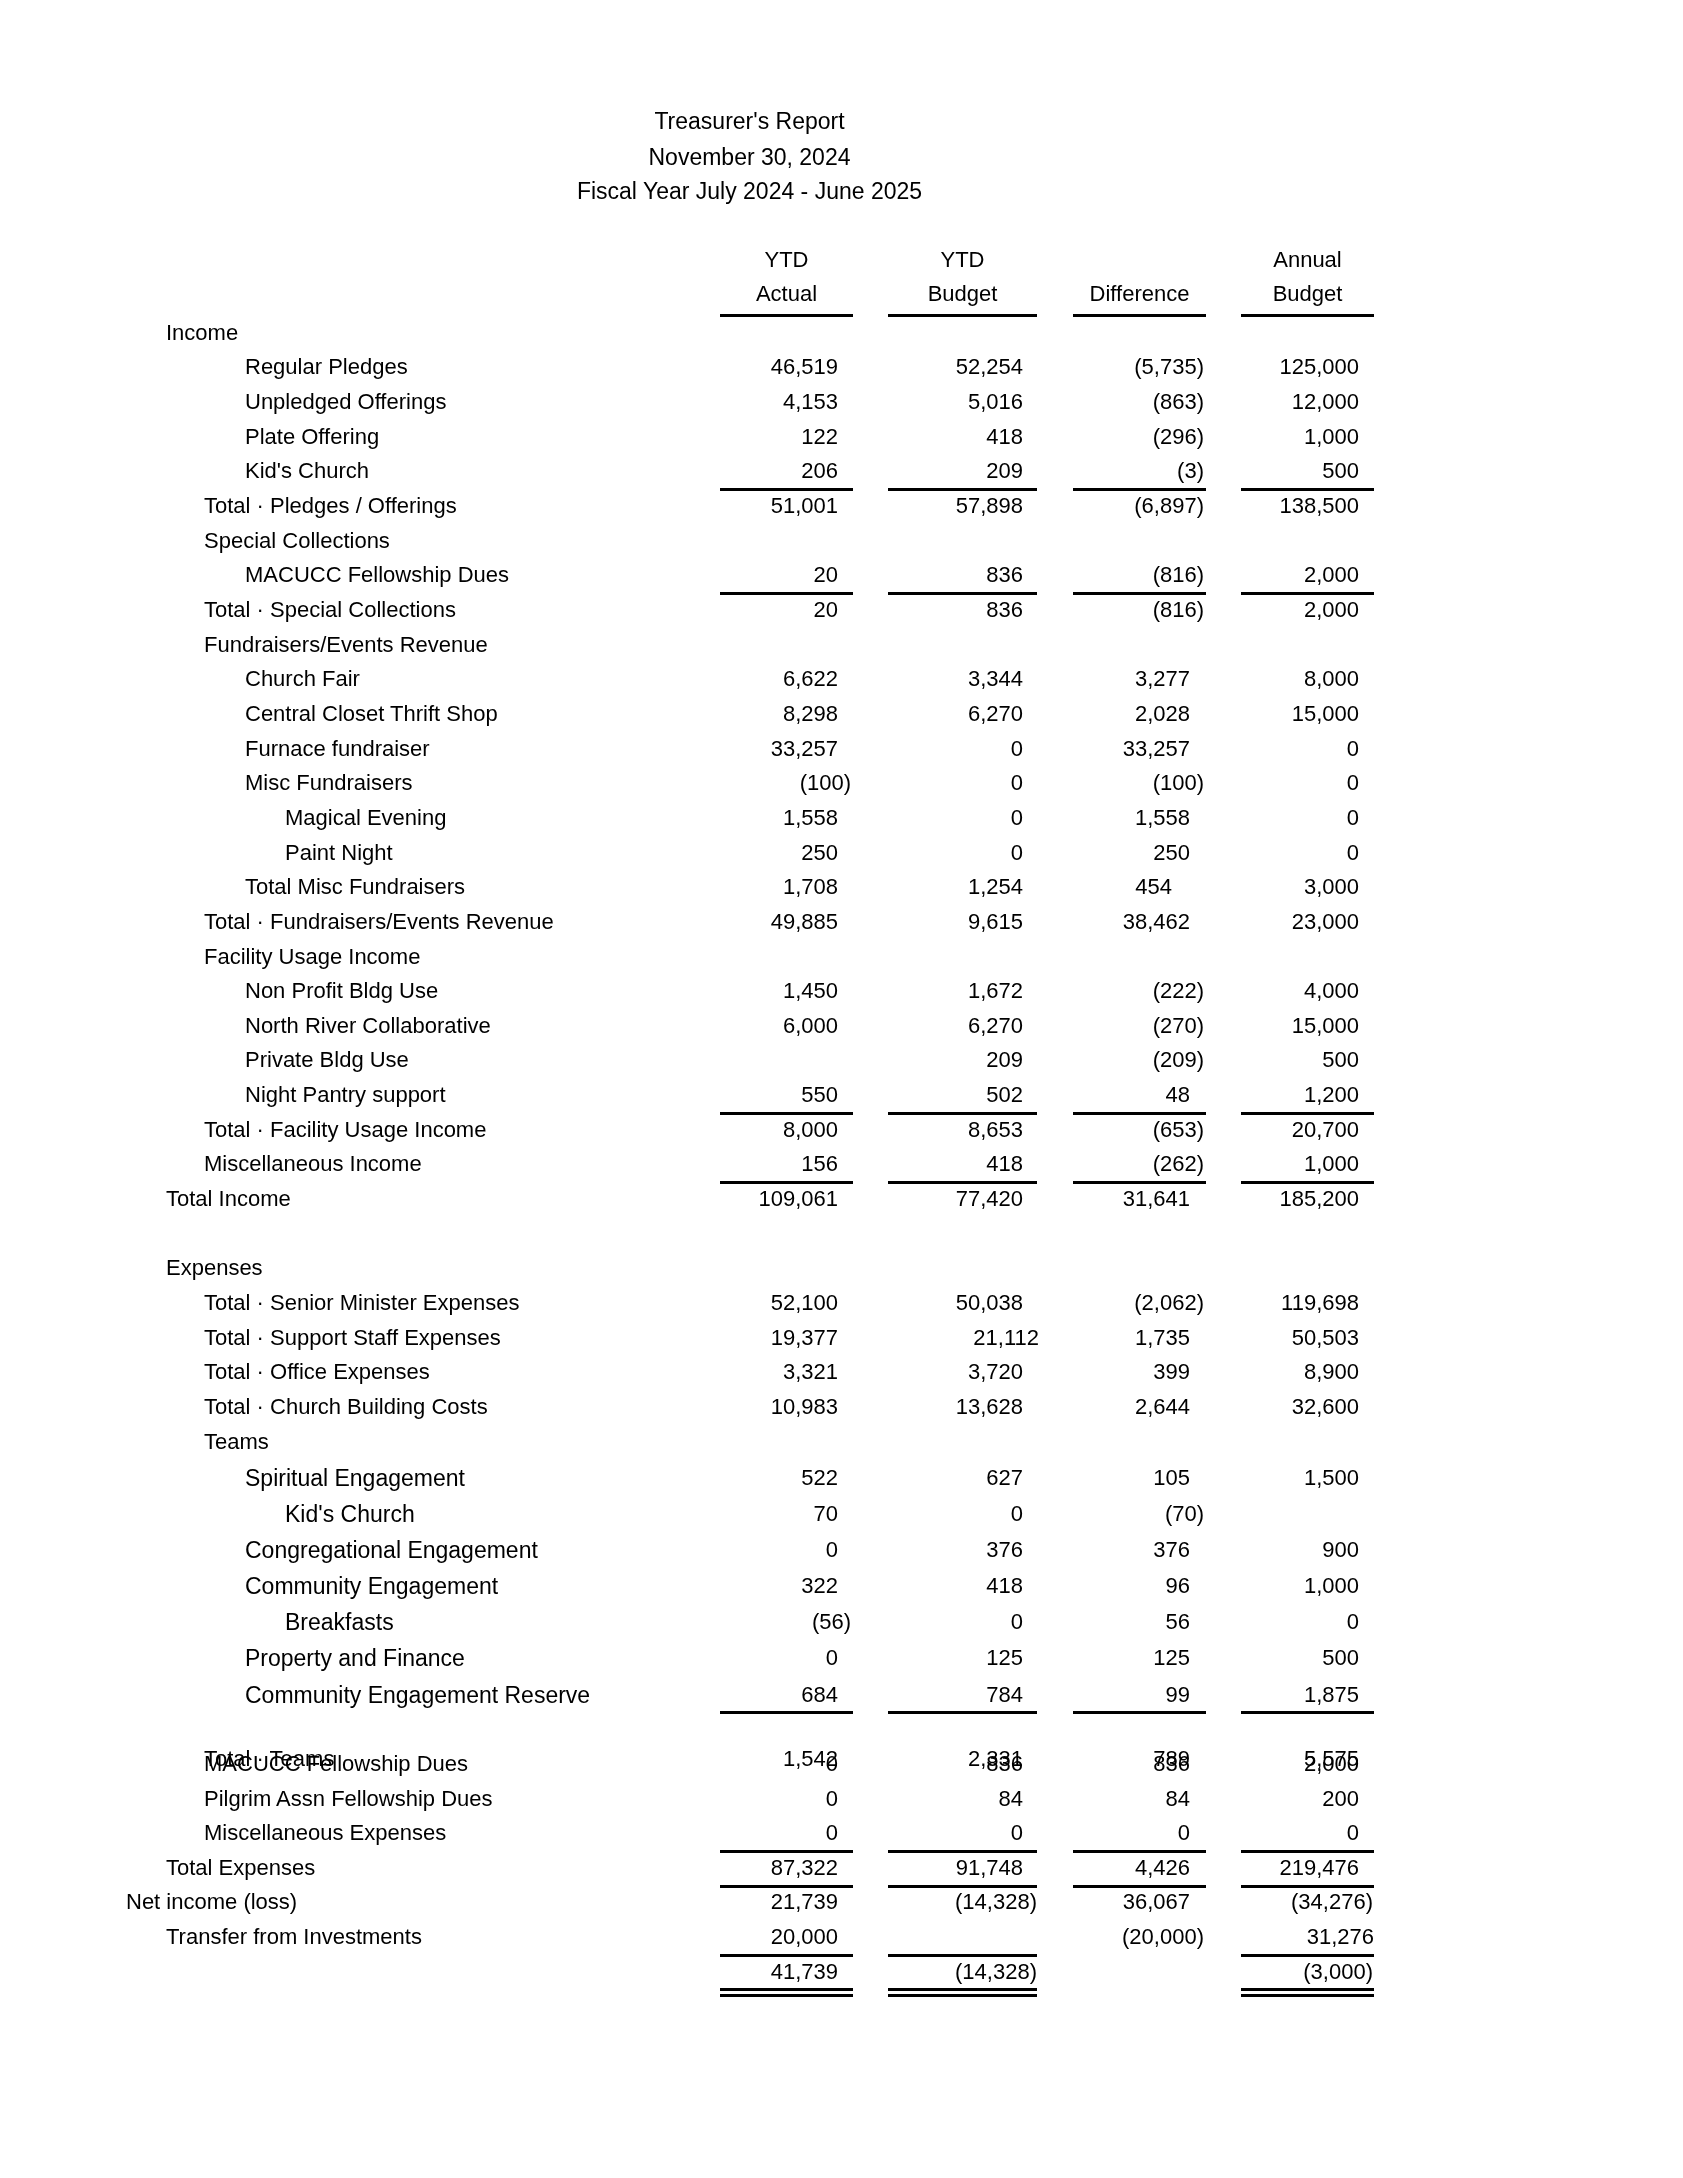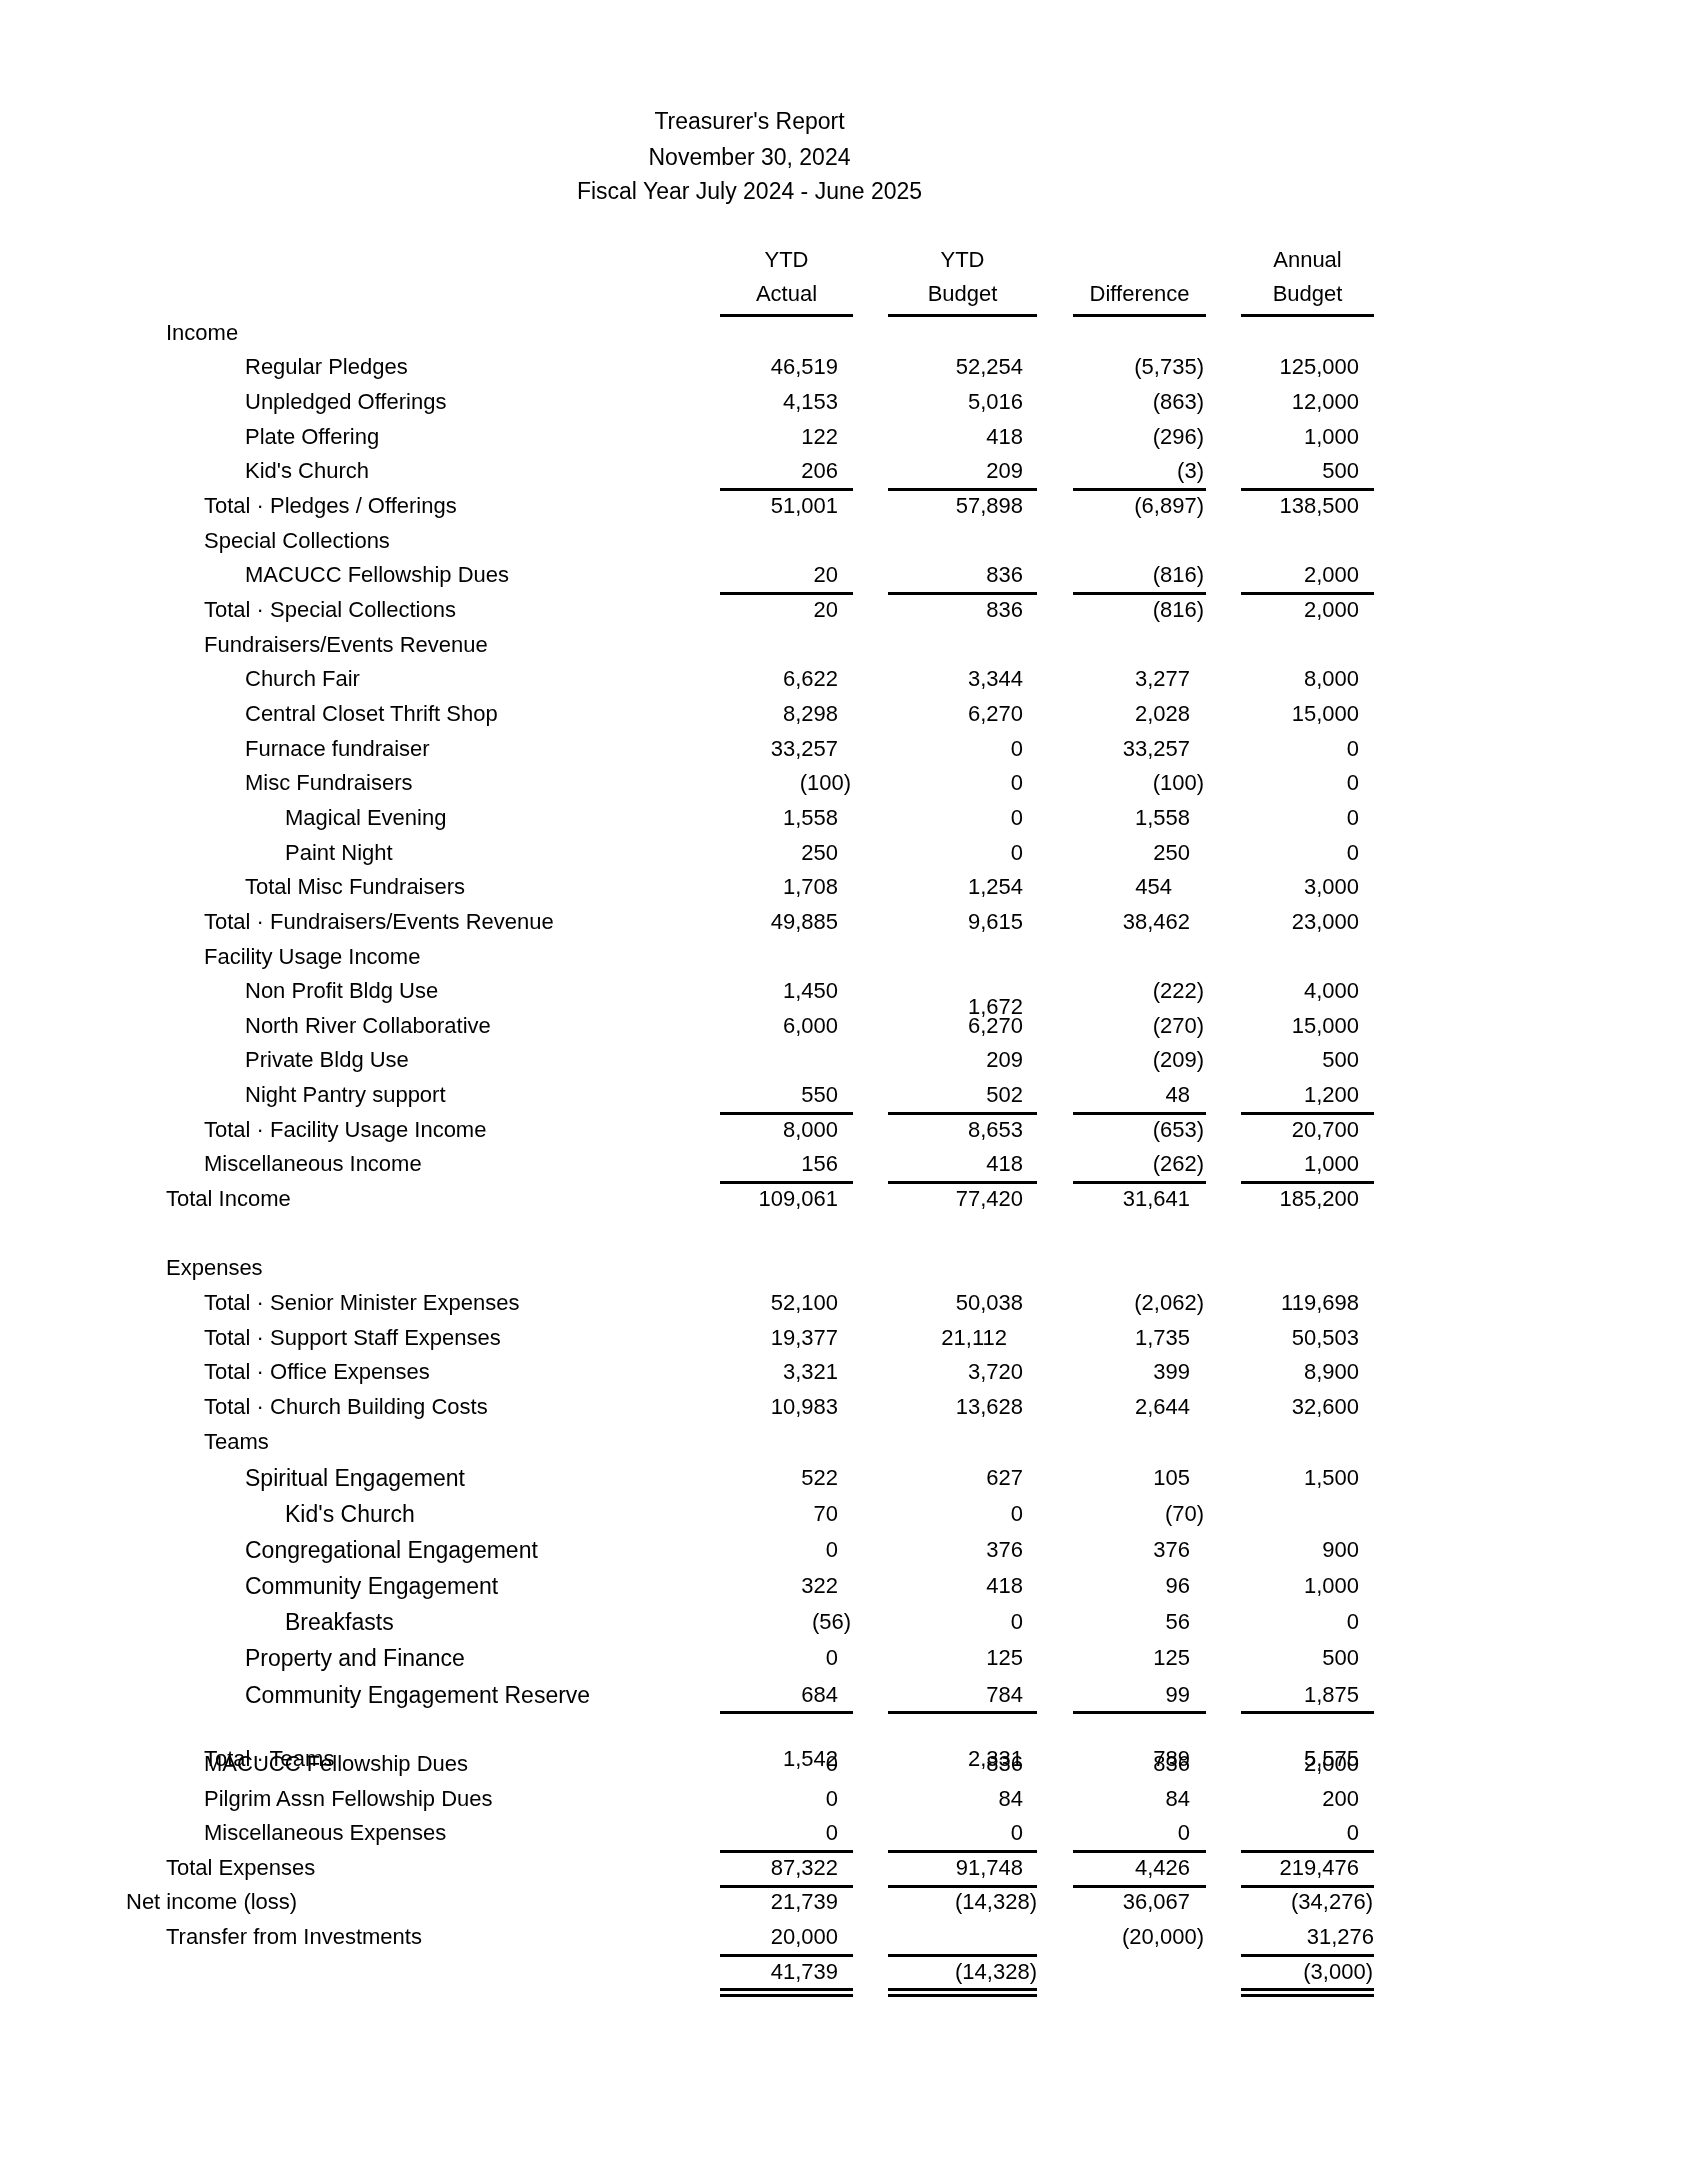--- a/index.html
+++ b/index.html
@@ -177,21 +177,21 @@
     <div class="row" style="top: 942px;">
       <div class="label" style="left: 204px;">Facility Usage Income</div>
       <div class="num" style="right: 845px;"></div>
       <div class="num" style="right: 660px;"></div>
       <div class="num" style="right: 493px;"></div>
       <div class="num" style="right: 324px;"></div>
     </div>
     <div class="row" style="top: 976px;">
       <div class="label" style="left: 245px;">Non Profit Bldg Use</div>
       <div class="num" style="right: 845px;">1,450</div>
-      <div class="num" style="right: 660px; margin-top: 16px;">1,672</div>
+      <div class="num" style="right: 660px;">1,672</div>
       <div class="num neg" style="right: 486px;">(222)</div>
       <div class="num" style="right: 324px;">4,000</div>
     </div>
     <div class="row" style="top: 1011px;">
       <div class="label" style="left: 245px;">North River Collaborative</div>
       <div class="num" style="right: 845px;">6,000</div>
       <div class="num" style="right: 660px;">6,270</div>
       <div class="num neg" style="right: 486px;">(270)</div>
       <div class="num" style="right: 324px;">15,000</div>
     </div>
@@ -255,21 +255,21 @@
     <div class="row" style="top: 1288px;">
       <div class="label" style="left: 204px;">Total · Senior Minister Expenses</div>
       <div class="num" style="right: 845px;">52,100</div>
       <div class="num" style="right: 660px;">50,038</div>
       <div class="num neg" style="right: 486px;">(2,062)</div>
       <div class="num" style="right: 324px;">119,698</div>
     </div>
     <div class="row" style="top: 1323px;">
       <div class="label" style="left: 204px;">Total · Support Staff Expenses</div>
       <div class="num" style="right: 845px;">19,377</div>
-      <div class="num" style="right: 676px;">21,112</div>
+      <div class="num" style="right: 644px;">21,112</div>
       <div class="num" style="right: 493px;">1,735</div>
       <div class="num" style="right: 324px;">50,503</div>
     </div>
     <div class="row" style="top: 1357px;">
       <div class="label" style="left: 204px;">Total · Office Expenses</div>
       <div class="num" style="right: 845px;">3,321</div>
       <div class="num" style="right: 660px;">3,720</div>
       <div class="num" style="right: 493px;">399</div>
       <div class="num" style="right: 324px;">8,900</div>
     </div>

